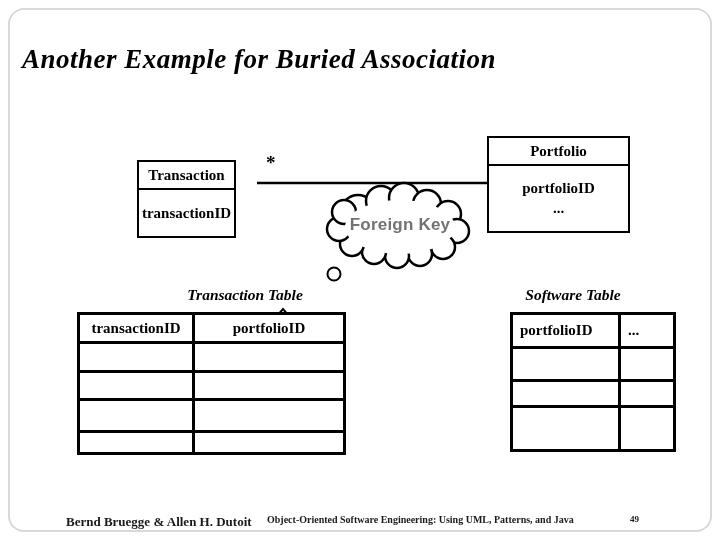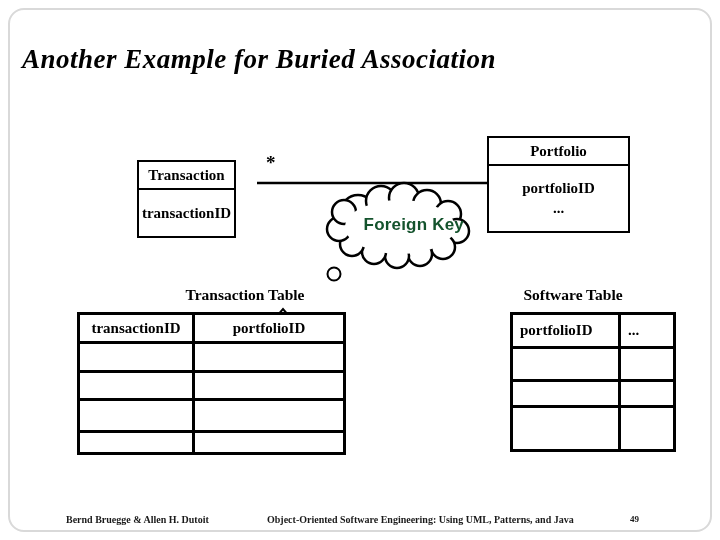--- a/index.html
+++ b/index.html
@@ -34,29 +34,30 @@
   }
   #transaction-class{left:137px;top:132px;width:99px;height:78px;margin-top:28px;}
   #transaction-class .class-name{height:26px;}
   #portfolio-class{left:487px;top:136px;width:143px;height:97px;}
   #portfolio-class .class-name{height:26px;}
 
   .multiplicity{
     position:absolute;left:266px;top:152px;font-size:19px;font-weight:bold;color:#000;
   }
   .foreign-key{
-    position:absolute;left:336px;top:215px;width:128px;text-align:right;
+    position:absolute;left:336px;top:215px;width:128px;text-align:center;
     font-family:"Liberation Sans", sans-serif;font-weight:bold;font-size:17px;
-    color:#14532d;letter-spacing:0.2px;white-space:nowrap;
+    color:#737373;letter-spacing:0.2px;white-space:nowrap;
   }
 
   
   .table-label{
     position:absolute;font-size:15.5px;font-weight:bold;color:#000;text-align:center;
     white-space:nowrap;
+    font-style:italic;
   }
   #transaction-table-label{left:105px;top:286px;width:280px;}
   #portfolio-table-label{left:493px;top:286px;width:160px;}
 
   
   table.rel{
     position:absolute;border-collapse:collapse;table-layout:fixed;background:#fff;
   }
   table.rel th, table.rel td{
     border:3px solid #000;padding:0;font-size:15px;font-weight:bold;color:#000;
@@ -165,15 +166,15 @@
         <td></td>
         <td></td>
       </tr>
   <tr style="height:44px">
         <td></td>
         <td></td>
       </tr>
 </tbody>
   </table>
 
-<div style="position:absolute;left:66px;top:514px;font-size:10px;font-weight:bold;color:#1a1a1a;white-space:nowrap;">Bernd Bruegge &amp; Allen H. Dutoit</div>
+<div style="position:absolute;left:66px;top:514px;font-size:13px;font-weight:bold;color:#1a1a1a;white-space:nowrap;">Bernd Bruegge &amp; Allen H. Dutoit</div>
 <div style="position:absolute;left:267px;top:514px;font-size:10px;font-weight:bold;color:#1a1a1a;white-space:nowrap;">Object-Oriented Software Engineering: Using UML, Patterns, and Java</div>
 <div style="position:absolute;left:630px;top:514px;font-size:9px;font-weight:bold;color:#1a1a1a;">49</div>
 
 </body></html>

